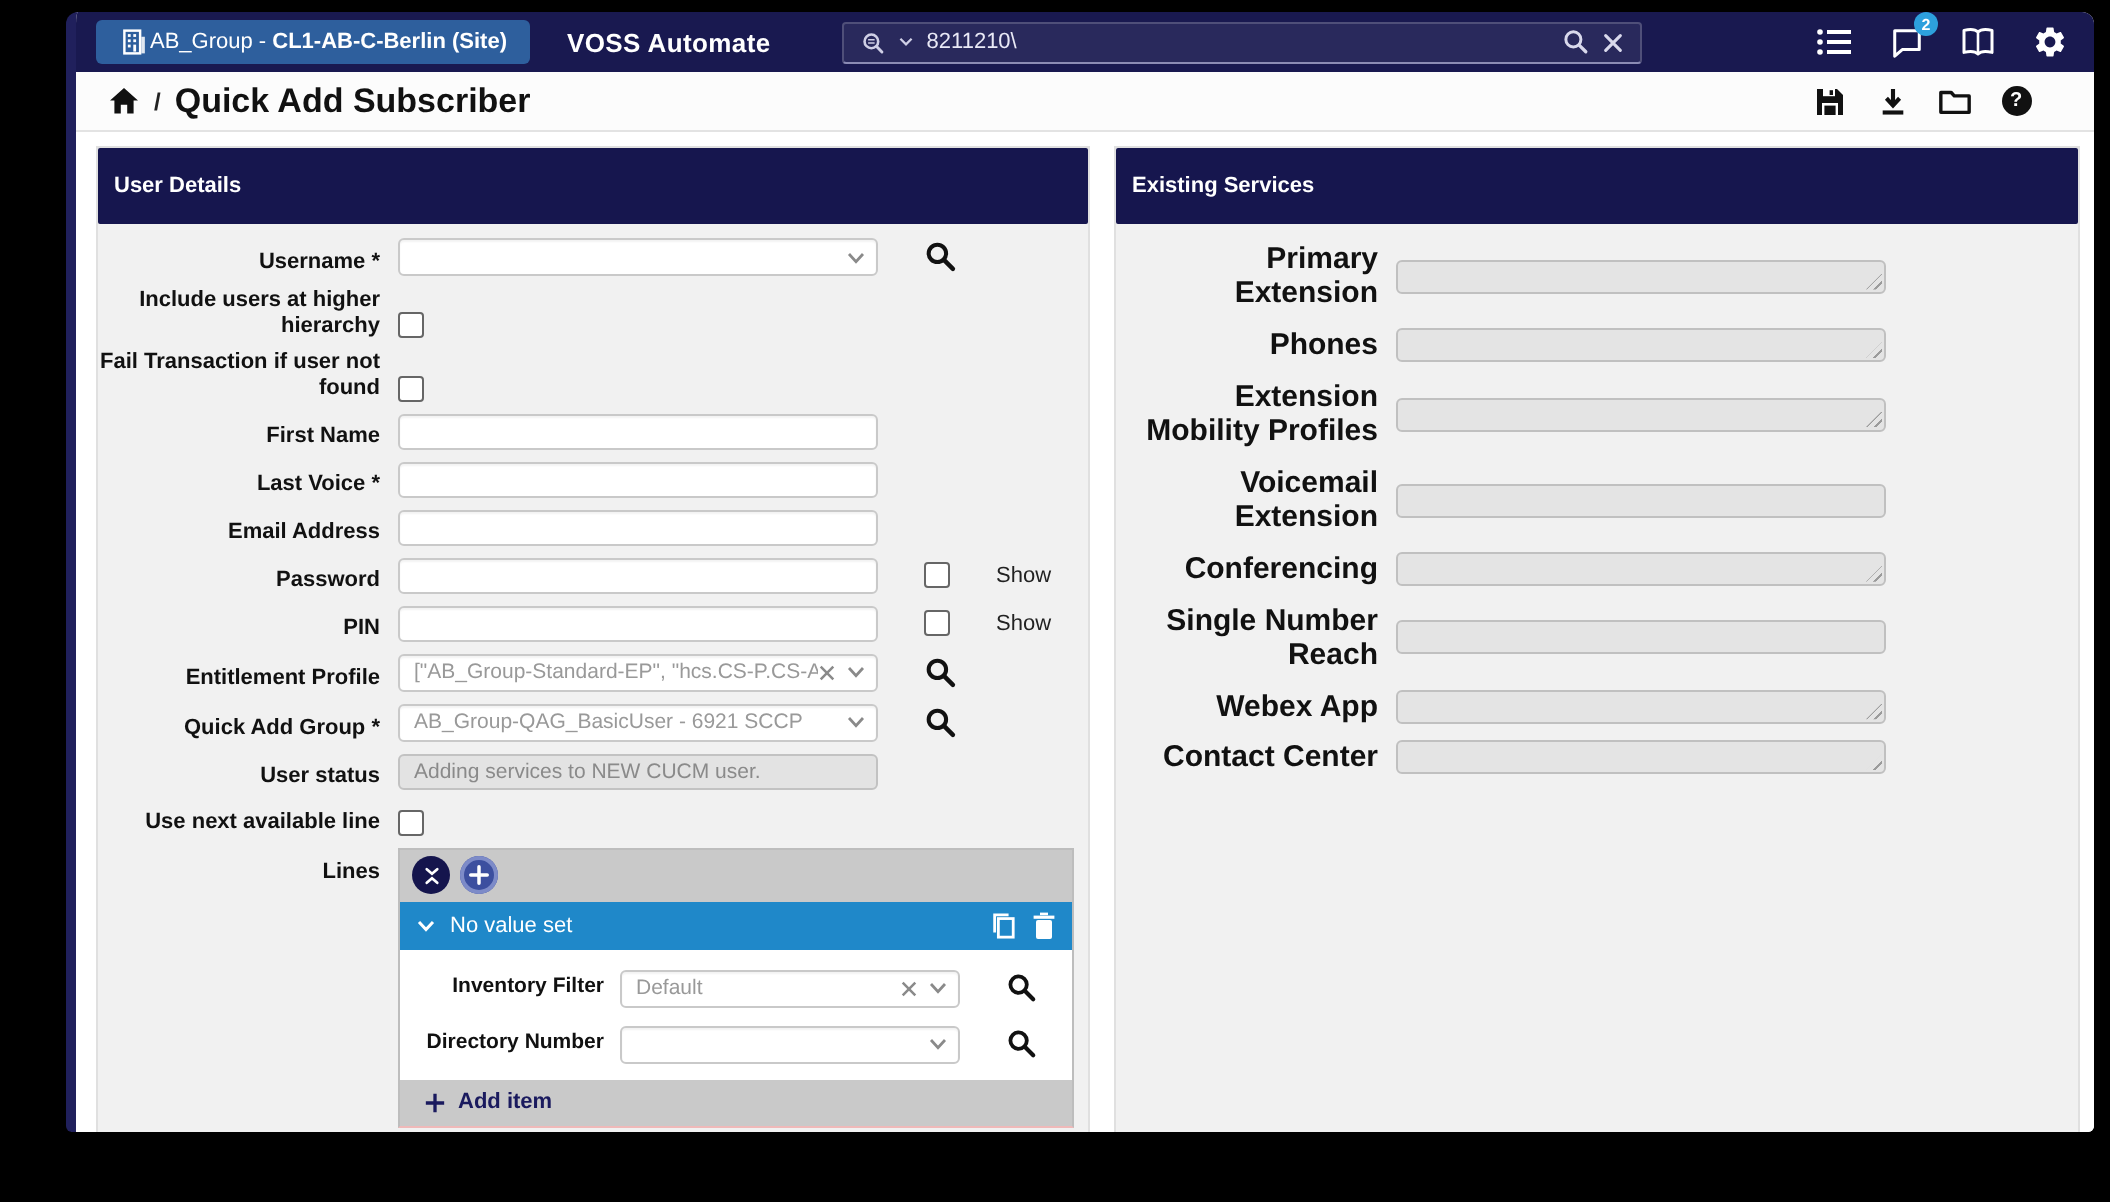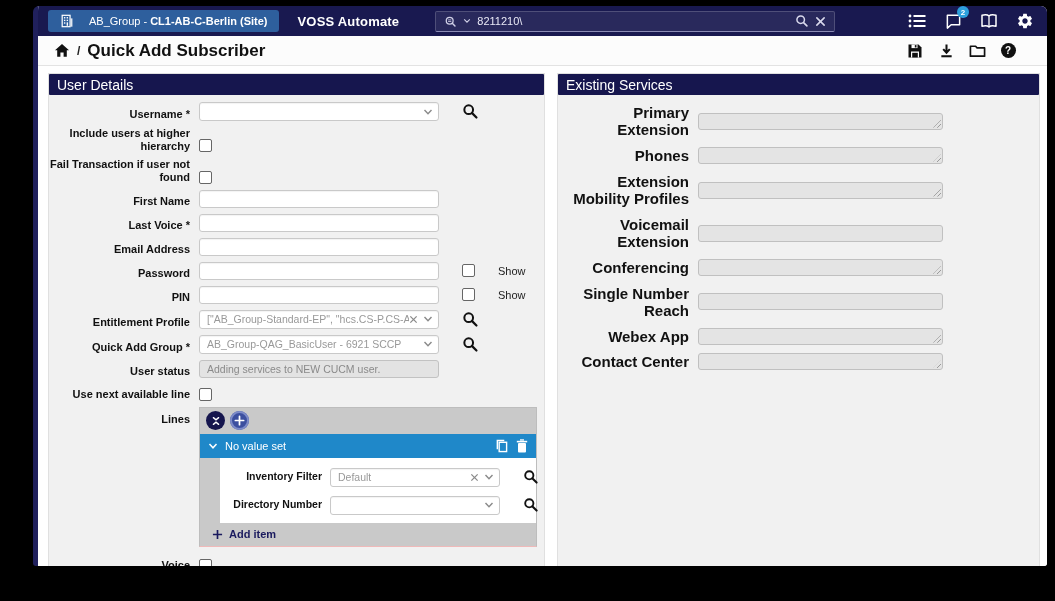--- a/index.html
+++ b/index.html
@@ -3,21 +3,21 @@
 <meta charset="utf-8">
 <style>
   * { box-sizing: border-box; margin: 0; padding: 0; }
   html,body { width:1055px; height:601px; background:#000; font-family:"Liberation Sans", sans-serif; overflow:hidden; }
 
   .window { position:absolute; left:33px; top:6px; width:1014px; height:560px;
             background:#fff; border-left:5px solid #20205c; border-radius:6px 6px 3px 3px; overflow:hidden; }
 
   
   .topbar { height:30px; background:#191950; display:flex; align-items:center; padding:0 12px 0 10px; }
-  .hier-pill { display:flex; align-items:center; gap:15px; background:#2e5f9d; border-radius:3px;
+  .hier-pill { display:flex; align-items:center; gap:1px; background:#2e5f9d; border-radius:3px;
                height:22px; padding:0 12px; color:#fff; font-size:11px; cursor:pointer; }
   .hier-pill .bold { font-weight:bold; }
   .app-title { color:#fff; font-weight:bold; font-size:13px; margin-left:18px; letter-spacing:.2px; }
   .searchbox { display:flex; align-items:center; gap:6px; margin-left:36px; width:400px; height:21px;
                background:rgba(255,255,255,.07); border:1px solid rgba(255,255,255,.18);
                border-bottom:1px solid #8b8bb4; border-radius:2px; padding:0 8px; }
   .searchbox input { flex:1; background:transparent; border:none; outline:none; color:#e9e9f6; font-size:11px; }
   .tb-icons { margin-left:auto; display:flex; align-items:center; gap:16px; }
   .tb-ic { position:relative; width:20px; height:20px; display:flex; align-items:center; justify-content:center; cursor:pointer; }
   .badge { position:absolute; top:-5px; right:-6px; min-width:12px; height:12px; border-radius:7px;
@@ -31,21 +31,21 @@
   .tool-icons { margin-left:auto; display:flex; align-items:center; gap:13px; margin-right:14px; }
   .tool-ic { width:18px; height:18px; display:flex; align-items:center; justify-content:center; cursor:pointer; }
   .help-circle { width:15px; height:15px; border-radius:50%; background:#111; color:#fff; font-size:10px;
                  font-weight:bold; display:flex; align-items:center; justify-content:center; }
 
   
   .content { position:absolute; top:60px; bottom:0; left:0; right:0; background:#fff; }
   .panel { position:absolute; top:7px; bottom:0; background:#f1f1f1; border:1px solid #e0e0e0; border-bottom:none; }
   .panel-left  { left:10px;  width:497px; }
   .panel-right { left:519px; width:483px; }
-  .panel-hd { height:21px; background:#16164e; color:#fff; font-size:14px; font-weight:normal;
+  .panel-hd { height:38px; background:#16164e; color:#fff; font-size:11px; font-weight:bold;
               display:flex; align-items:center; padding:0 8px; border-radius:1px; }
   .panel-bd { padding:7px 8px 0 0; overflow:hidden; }
 
   .row { display:flex; align-items:flex-end; margin-bottom:6px; min-height:17px; }
   .lbl { width:150px; text-align:right; padding-right:9px; font-size:11px; font-weight:bold; color:#111; flex:none; line-height:1.15; }
   .ctrl { display:flex; align-items:center; gap:23px; }
 
   input.field { width:240px; height:18px; border:1px solid #c9c9c9; border-radius:3px; background:#fff;
                 font-size:11px; color:#333; padding:0 6px; outline:none;
                 box-shadow:inset 0 1px 1px rgba(0,0,0,.05); font-family:"Liberation Sans",sans-serif; }
@@ -62,21 +62,21 @@
   
   .lines-box { width:338px; background:#c9c9c9; border:1px solid #bdbdbd; border-bottom:1px solid #efb9b9; }
   .lines-top { height:26px; display:flex; align-items:center; gap:5px; padding:0 6px; }
   .circle-btn { width:19px; height:19px; border-radius:50%; border:none; display:flex; align-items:center;
                 justify-content:center; cursor:pointer; padding:0; }
   .circle-navy { background:#15154d; }
   .circle-blue { background:#3c4f9f; box-shadow:0 0 0 2px #7d8bc8 inset; }
   .lines-hd { height:24px; background:#1f88c9; display:flex; align-items:center; color:#fff; padding:0 8px; gap:7px; cursor:pointer; }
   .lines-hd .hd-txt { font-size:11px; flex:1; }
   .lines-hd .hd-ics { display:flex; gap:8px; }
-  .lines-bd { background:#fff; padding:10px 0 6px 0;margin-left:20px; }
+  .lines-bd { background:#fff; padding:10px 0 6px 0; }
   .lrow { display:flex; align-items:center; margin-bottom:9px; }
   .l-lbl { width:110px; text-align:right; padding-right:8px; font-size:10.5px; font-weight:bold; color:#111; flex:none; line-height:1.1; }
   .l-combo { width:170px; }
   .add-item { height:23px; background:#c9c9c9; display:flex; align-items:center; gap:6px; padding:0 12px;
               color:#1a1a5e; font-size:11px; font-weight:bold; cursor:pointer; }
 
   
   .r-row { display:flex; align-items:center; margin-bottom:8.5px; min-height:17px; }
   .r-lbl { width:140px; text-align:right; padding-right:9px; font-size:15px; font-weight:bold; color:#111; flex:none; line-height:1.15; }
   .r-field { position:relative; width:245px; height:17px; background:#e4e4e4; border:1px solid #c0c0c0; border-radius:3px; }

